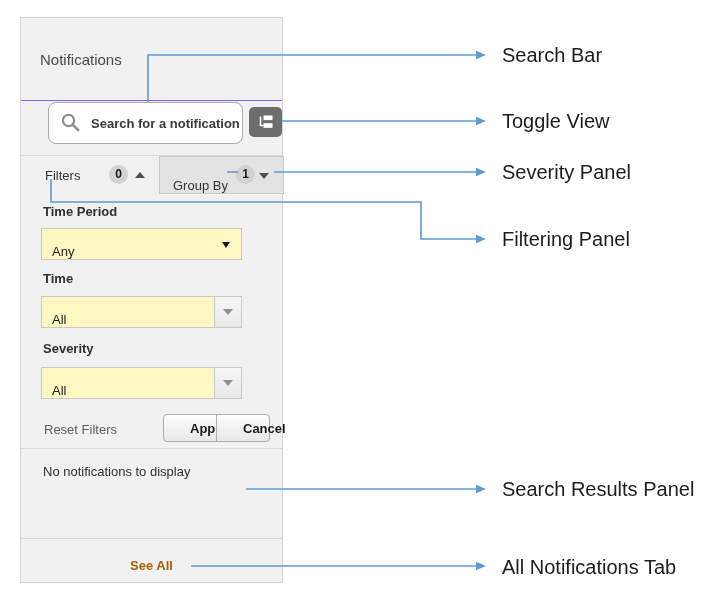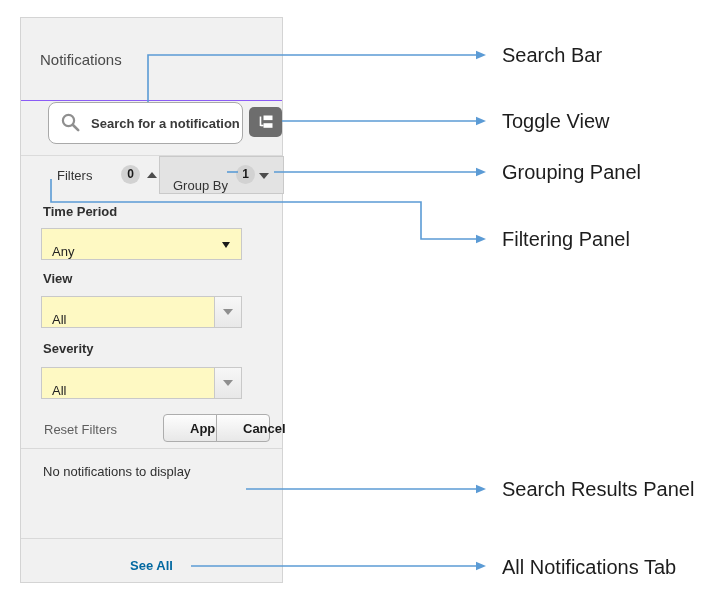--- a/index.html
+++ b/index.html
@@ -22,21 +22,21 @@
   .panel-title{font-size:15px;color:#4a4a4a;}
 
   .search-row{position:absolute;left:0;top:71px;width:100%;height:67px;border-bottom:1px solid #dbdbdb;}
   .search-box{position:absolute;left:15px;top:13px;width:195px;height:42px;background:#fff;
               border:1px solid #a9a9a9;border-radius:8px;display:flex;align-items:center;padding-left:11px;cursor:text;margin-left:12px;}
   .search-placeholder{font-size:13px;font-weight:bold;color:#3a3a3a;margin-left:9px;white-space:nowrap;}
   .toggle-btn{position:absolute;left:228px;top:18px;width:33px;height:30px;background:var(--btn-dark);
               border:none;border-radius:5px;display:flex;align-items:center;justify-content:center;cursor:pointer;}
 
   
-  .tab-filters{position:absolute;left:16px;top:138px;width:164px;height:38px;display:flex;align-items:center;cursor:pointer;}
+  .tab-filters{position:absolute;left:4px;top:138px;width:164px;height:38px;display:flex;align-items:center;cursor:pointer;}
   .tab-filters .tab-label{font-size:13px;color:#333;margin-left:20px;}
   .tab-groupby{position:absolute;left:138px;top:138px;width:125px;height:38px;background:var(--tab-bg);
                border:1px solid #c9c9c9;display:flex;align-items:flex-end;cursor:pointer;}
   .tab-groupby .tab-label{font-size:13px;color:#333;margin-left:13px;}
   .badge{display:inline-block;width:19px;height:19px;border-radius:50%;background:var(--badge-bg);
          color:#1a1a1a;font-size:12px;font-weight:bold;text-align:center;line-height:19px;}
   .tab-filters .badge{position:absolute;left:84px;top:9px;}
   .tab-groupby .badge{position:absolute;left:76px;top:8px;}
   .tri{width:0;height:0;display:inline-block;}
   .tri-up{border-left:5px solid transparent;border-right:5px solid transparent;border-bottom:6px solid #4d4d4d;}
@@ -58,21 +58,21 @@
   .reset-link{position:absolute;left:23px;top:404px;font-size:13px;color:#5e5e5e;cursor:pointer;}
   .btnset{position:absolute;left:142px;top:396px;display:flex;}
   .btnset button{height:28px;border:1px solid #adadad;background:linear-gradient(#fdfdfd,#e8e8e8);
                  font-size:13px;font-weight:bold;color:#1a1a1a;cursor:pointer;padding:0 26px;}
   .btnset .apply{border-radius:4px 0 0 4px;width:53px;}
   .btnset .cancel{border-radius:0 4px 4px 0;width:51px;margin-left:-1px;}
 
   .divider{position:absolute;left:0;width:100%;border-top:1px solid var(--divider);}
   .results-msg{position:absolute;left:22px;top:446px;font-size:13px;font-weight:normal;color:#2f2f2f;}
   .see-all{position:absolute;left:0;top:540px;width:100%;text-align:center;font-size:13px;
-           font-weight:bold;color:#0369a1;cursor:pointer;}
+           font-weight:bold;color:#a16207;cursor:pointer;}
 
   
   .ann{position:absolute;left:0;top:0;width:717px;height:616px;pointer-events:none;color:var(--accent);}
   .ann polyline,.ann line{stroke:currentColor;stroke-width:1.6;fill:none;}
   .ann polygon{fill:currentColor;stroke:none;}
   .ann-label{position:absolute;left:502px;font-size:20px;line-height:24px;color:#1d1d1d;white-space:nowrap;}
 </style>
 </head>
 <body>
 
@@ -112,21 +112,21 @@
       <span class="badge">1</span>
       <span class="tri tri-down"></span>
     </div>
 
     <span class="field-label" style="top:186px">Time Period</span>
     <div class="ctrl" style="top:210px">
       <span class="val">Any</span>
       <span class="select-arrow"></span>
     </div>
 
-    <span class="field-label" style="top:253px">View</span>
+    <span class="field-label" style="top:253px">Time</span>
     <div class="ctrl" style="top:278px">
       <span class="val">All</span>
       <button class="combo-btn">
         <span class="tri tri-down"></span>
       </button>
     </div>
 
     <span class="field-label" style="top:323px">Severity</span>
     <div class="ctrl" style="top:349px">
       <span class="val">All</span>
@@ -166,17 +166,17 @@
 
     <line x1="246" y1="489" x2="476" y2="489"></line>
     <polygon points="476,484.8 486,489 476,493.2"></polygon>
 
     <line x1="191" y1="566" x2="476" y2="566"></line>
     <polygon points="476,561.8 486,566 476,570.2"></polygon>
   </svg>
 
   <div class="ann-label" style="top:43px">Search Bar</div>
   <div class="ann-label" style="top:109px">Toggle View</div>
-  <div class="ann-label" style="top:160px">Grouping Panel</div>
+  <div class="ann-label" style="top:160px">Severity Panel</div>
   <div class="ann-label" style="top:477px">Search Results Panel</div>
   <div class="ann-label" style="top:227px">Filtering Panel</div>
   <div class="ann-label" style="top:555px">All Notifications Tab</div>
 </div>
 
 </body></html>

